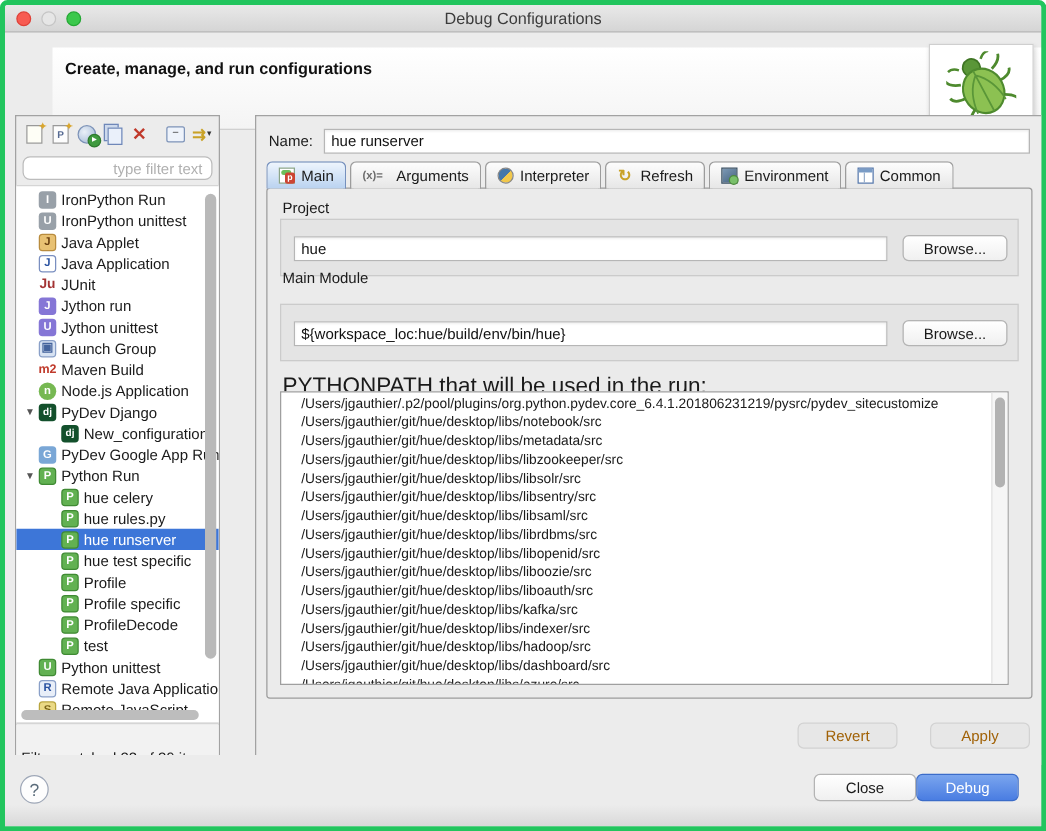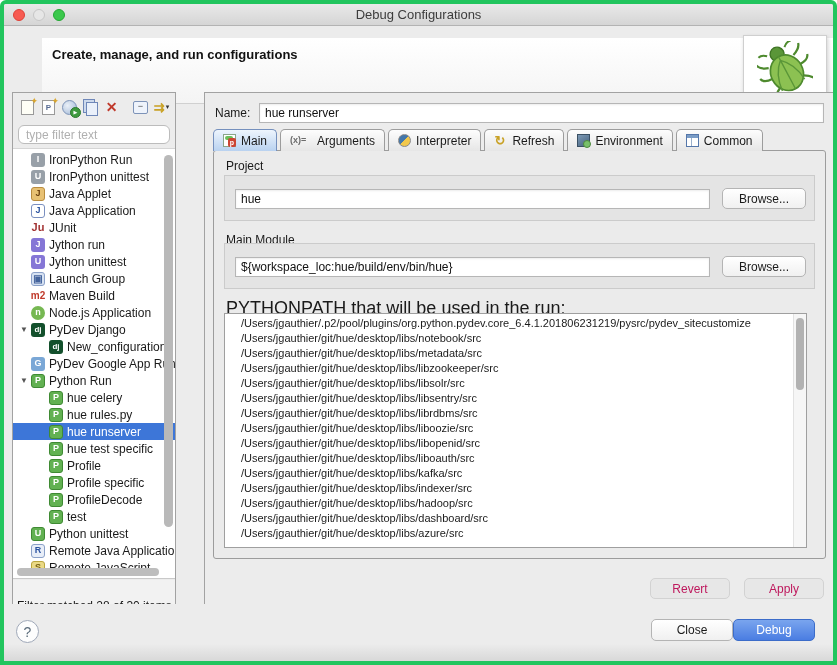--- a/index.html
+++ b/index.html
@@ -58,20 +58,21 @@
   .tb-del::before { content: "✕"; color: #c0392b; font-weight: bold; font-size: 14px; }
   .tb-collapse::before { content: "−"; width: 13px; height: 11px; border: 1px solid #7d93b8; background: #eef3fb; border-radius: 2px; color: #444; font-size: 9px; line-height: 9px; text-align: center; }
   .tb-filter::before { content: "⇉"; color: #c9a227; font-weight: bold; font-size: 13px; }
   .tb-filter::after { content: "▾"; color: #333; font-size: 7px; margin-left: 1px; }
   
   .filter-input {
     position: absolute; top: 32px; left: 5px; right: 5px; height: 19px;
     border: 1px solid #bcbcbc; border-radius: 6px; background: #fff;
     font-size: 12px; padding: 0 7px; color: #333; outline: none;
     font-family: "Liberation Sans", sans-serif;
+    text-align: right;
   }
   .filter-input::placeholder { color: #b0b0b0; }
   .tree {
     position: absolute; top: 55px; left: 0; right: 0; bottom: 32px;
     background: #fff; border-top: 1px solid #d5d5d5; border-bottom: 1px solid #c9c9c9;
     overflow: hidden; padding-top: 2px;
   }
   .trow { display: flex; align-items: center; height: 17px; padding-left: 7px; font-size: 12px; color: #1a1a1a; white-space: nowrap; }
   .trow.lvl2 { padding-left: 25px; }
   .trow.sel { background: #3d76d8; color: #fff; }
@@ -140,21 +141,21 @@
   }
   .path-row { font-size: 11px; line-height: 15px; color: #1a1a1a; padding-left: 16px; white-space: nowrap; }
   .pp-scroll-track { position: absolute; right: 0; top: 0; bottom: 0; width: 13px; background: #f6f6f6; border-left: 1px solid #e2e2e2; }
   .pp-scroll-thumb { position: absolute; right: 2px; top: 4px; width: 8px; height: 72px; background: #b2b2b2; border-radius: 4px; }
   .revert-apply { position: absolute; right: 10px; bottom: 12px; display: flex; gap: 14px; }
   .btn {
     height: 21px; min-width: 80px; border: 1px solid #b4b4b4; border-radius: 5px;
     background: linear-gradient(#fff, #f0f0f0); font-size: 12px; color: #1a1a1a; padding: 0 12px;
     font-family: "Liberation Sans", sans-serif;
   }
-  .btn.disabled { background: #e7e7e7; color: #be185d; border-color: #d2d2d2; }
+  .btn.disabled { background: #e7e7e7; color: #a16207; border-color: #d2d2d2; margin-left: 12px; }
   .btn.primary { background: linear-gradient(#7aa5ee, #4a7de2); border-color: #3b6cc9; color: #fff; }
   
   .footer { position: absolute; left: 0; right: 0; bottom: 0; height: 57px; background: linear-gradient(#ececec 70%, #d8d8d8); }
   .help-btn {
     position: absolute; left: 12px; top: 16px; width: 23px; height: 23px; border-radius: 50%;
     border: 1px solid #9fa8b8; background: #fdfdfd; color: #5a6b7a; font-size: 14px;
     display: flex; align-items: center; justify-content: center;
   }
   .footer-buttons { position: absolute; right: 18px; top: 15px; display: flex; }
   .footer-buttons .btn { height: 22px; min-width: 82px; }
@@ -381,39 +382,40 @@
       </div>
 
     <div class="tab-content">
 
       <span class="grp-label" style="top:8px;">Project</span>
       <div class="grp-box" style="top:24px;">
         <input class="text-input grp-input" type="text" value="hue" style="">
         <button class="browse-btn">Browse...</button>
       </div>
 
-      <span class="grp-label" style="top:64px;margin-top:18px;">Main Module</span>
+      <span class="grp-label" style="top:64px;">Main Module</span>
       <div class="grp-box" style="top:92px;">
         <input class="text-input grp-input" type="text" value="${workspace_loc:hue/build/env/bin/hue}" style="">
         <button class="browse-btn">Browse...</button>
       </div>
 
       <span class="pp-label">PYTHONPATH that will be used in the run:</span>
       <div class="pp-list">
         <div>
 
         <div class="path-row">/Users/jgauthier/.p2/pool/plugins/org.python.pydev.core_6.4.1.201806231219/pysrc/pydev_sitecustomize</div>
             <div class="path-row">/Users/jgauthier/git/hue/desktop/libs/notebook/src</div>
             <div class="path-row">/Users/jgauthier/git/hue/desktop/libs/metadata/src</div>
             <div class="path-row">/Users/jgauthier/git/hue/desktop/libs/libzookeeper/src</div>
             <div class="path-row">/Users/jgauthier/git/hue/desktop/libs/libsolr/src</div>
             <div class="path-row">/Users/jgauthier/git/hue/desktop/libs/libsentry/src</div>
+            <div class="path-row">/Users/jgauthier/git/hue/desktop/libs/libsaml/src</div>
             <div class="path-row">/Users/jgauthier/git/hue/desktop/libs/librdbms/src</div>
+            <div class="path-row">/Users/jgauthier/git/hue/desktop/libs/libopenid/src</div>
             <div class="path-row">/Users/jgauthier/git/hue/desktop/libs/liboozie/src</div>
-            <div class="path-row">/Users/jgauthier/git/hue/desktop/libs/libopenid/src</div>
             <div class="path-row">/Users/jgauthier/git/hue/desktop/libs/liboauth/src</div>
             <div class="path-row">/Users/jgauthier/git/hue/desktop/libs/kafka/src</div>
             <div class="path-row">/Users/jgauthier/git/hue/desktop/libs/indexer/src</div>
             <div class="path-row">/Users/jgauthier/git/hue/desktop/libs/hadoop/src</div>
             <div class="path-row">/Users/jgauthier/git/hue/desktop/libs/dashboard/src</div>
             <div class="path-row">/Users/jgauthier/git/hue/desktop/libs/azure/src</div>
           </div>
         <div class="pp-scroll-track">
           <div class="pp-scroll-thumb"></div>
         </div>

